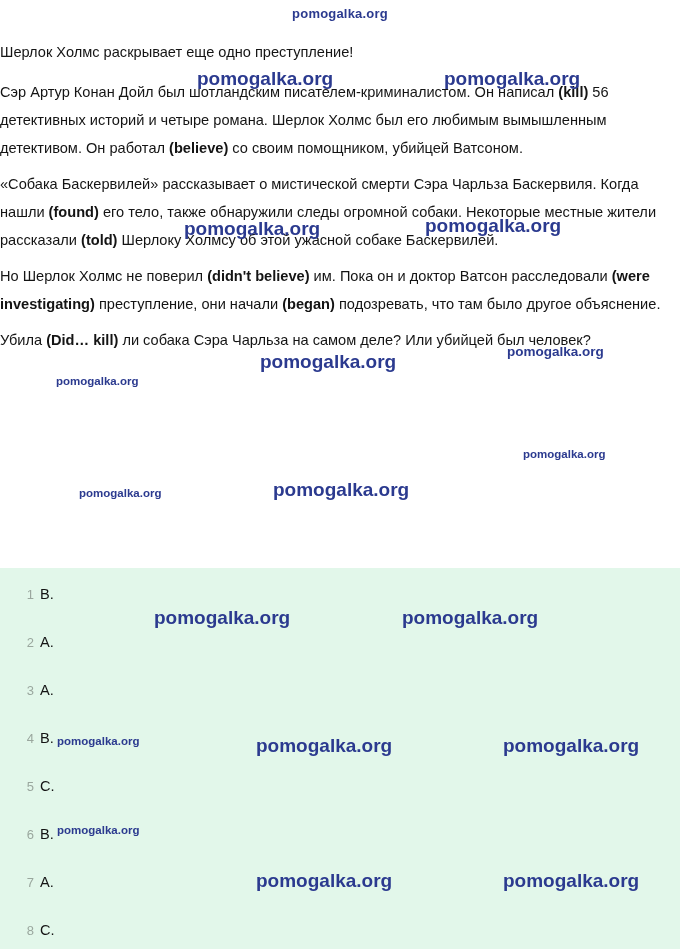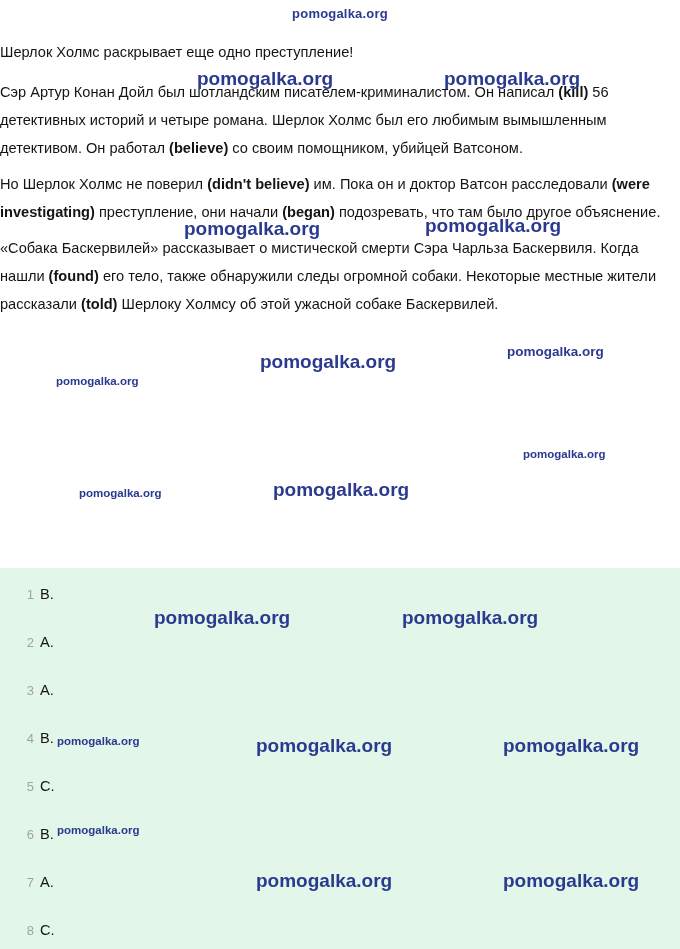--- a/index.html
+++ b/index.html
@@ -90,22 +90,23 @@
 </head>
 <body>
 
 <div class="page">
 
   <div class="top-watermark">pomogalka.org</div>
 
   <div class="article">
     <p class="para first">Шерлок Холмс раскрывает еще одно преступление!</p>
     <p class="para" id="p0"><span>Сэр Артур Конан Дойл был шотландским писателем-криминалистом. Он написал </span><b>(kill)</b><span> 56 детективных историй и четыре романа. Шерлок Холмс был его любимым вымышленным детективом. Он работал </span><b>(believe)</b><span> со своим помощником, убийцей Ватсоном.</span></p>
+    <p class="para" id="p1"><span>«Собака Баскервилей» рассказывает о мистической смерти Сэра Чарльза Баскервиля. Когда нашли </span><b>(found)</b><span> его тело, также обнаружили следы огромной собаки. Некоторые местные жители рассказали </span><b>(told)</b><span> Шерлоку Холмсу об этой ужасной собаке Баскервилей.</span></p>
     <p class="para" id="p2"><span>Но Шерлок Холмс не поверил </span><b>(didn't believe)</b><span> им. Пока он и доктор Ватсон расследовали </span><b>(were investigating)</b><span> преступление, они начали </span><b>(began)</b><span> подозревать, что там было другое объяснение.</span></p>
-    <p class="para" id="p1"><span>«Собака Баскервилей» рассказывает о мистической смерти Сэра Чарльза Баскервиля. Когда нашли </span><b>(found)</b><span> его тело, также обнаружили следы огромной собаки. Некоторые местные жители рассказали </span><b>(told)</b><span> Шерлоку Холмсу об этой ужасной собаке Баскервилей.</span></p>
+    <p class="para" id="p3"><span>Убила </span><b>(Did… kill)</b><span> ли собака Сэра Чарльза на самом деле? Или убийцей был человек?</span></p>
   </div>
 
   <div class="answers" id="answers">
       <div class="ans-row" style="top: 2px;">
         <div class="ans-num">1</div>
         <div class="ans-letter">B.</div>
       </div>
       <div class="ans-row" style="top: 50px;">
         <div class="ans-num">2</div>
         <div class="ans-letter">A.</div>

